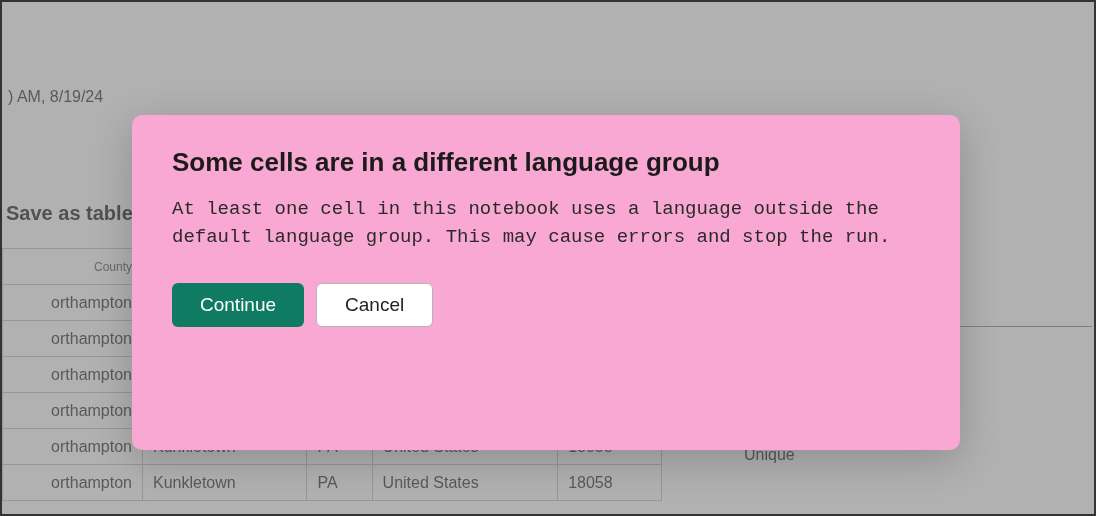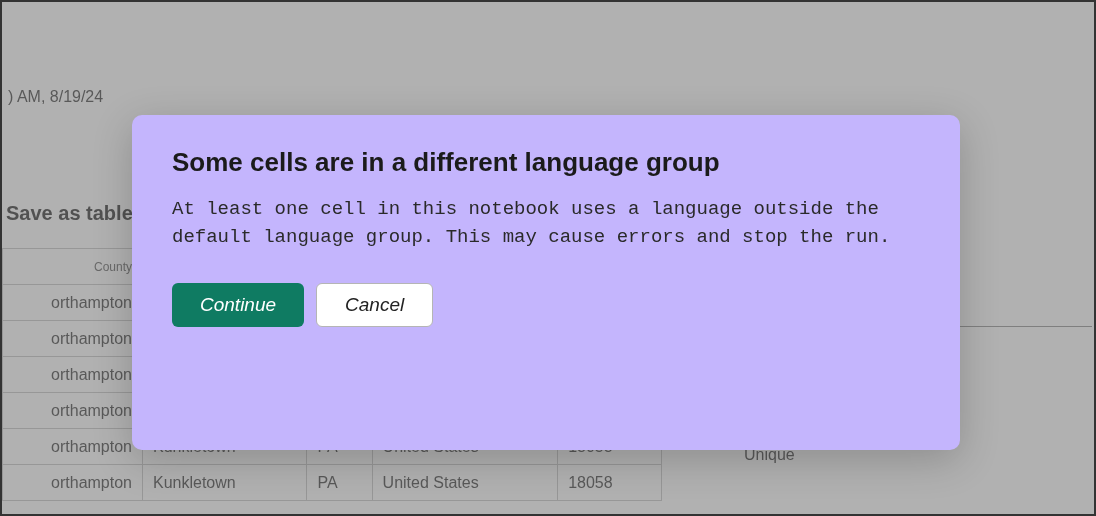--- a/index.html
+++ b/index.html
@@ -70,21 +70,21 @@
     font-size: 16px;
     color: #333;
   }
 
   .modal {
     position: absolute;
     top: 113px;
     left: 130px;
     width: 828px;
     height: 335px;
-    background: #c4b5fd;
+    background: #f9a8d4;
     border-radius: 10px;
     box-shadow: 0 10px 40px rgba(0,0,0,0.2);
     padding: 32px 40px 28px 40px;
     z-index: 20;
   }
   .modal-title {
     font-size: 26px;
     font-weight: 600;
     color: #1b1b1b;
     margin-bottom: 18px;
@@ -137,21 +137,20 @@
     height: 44px;
     padding: 0 28px;
     border-radius: 6px;
     font-size: 19px;
     font-weight: 500;
     display: flex;
     align-items: center;
     justify-content: center;
     cursor: pointer;
     border: 1px solid transparent;
-    font-style: italic;
   }
   .btn-primary {
     background: #0f7b62;
     color: #fff;
     border: none;
   }
   .btn-secondary {
     background: #fff;
     color: #222;
     border: 1px solid #b5b5b5;

